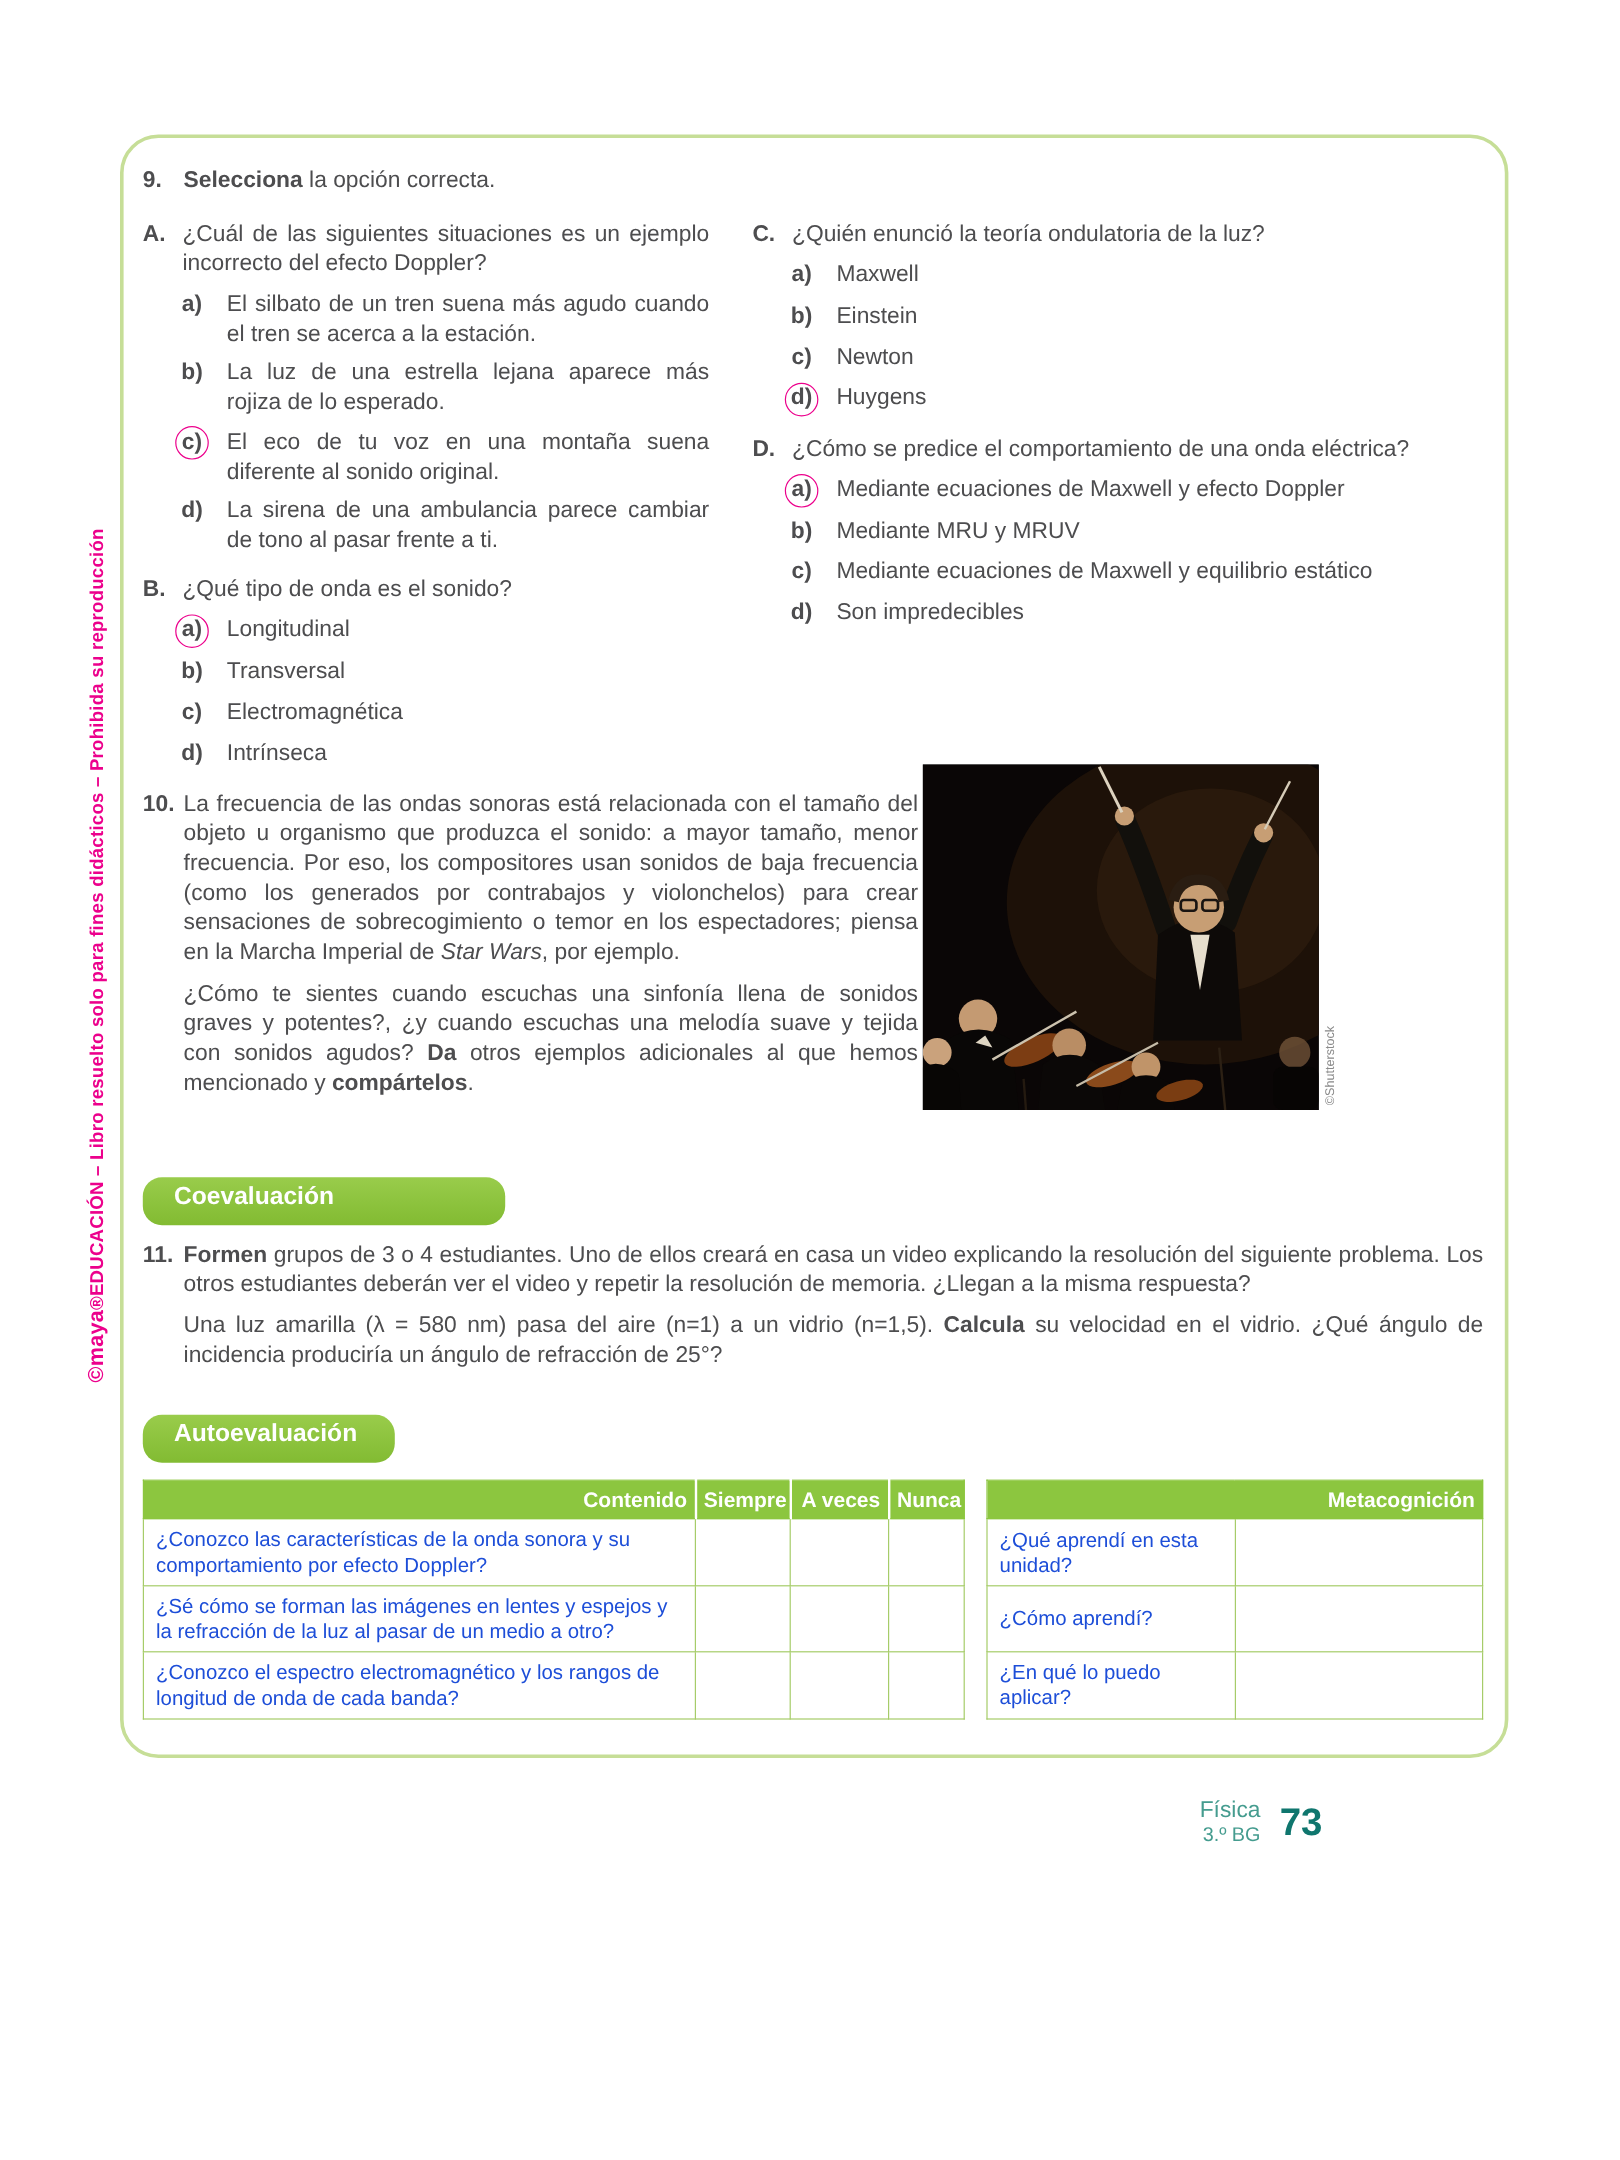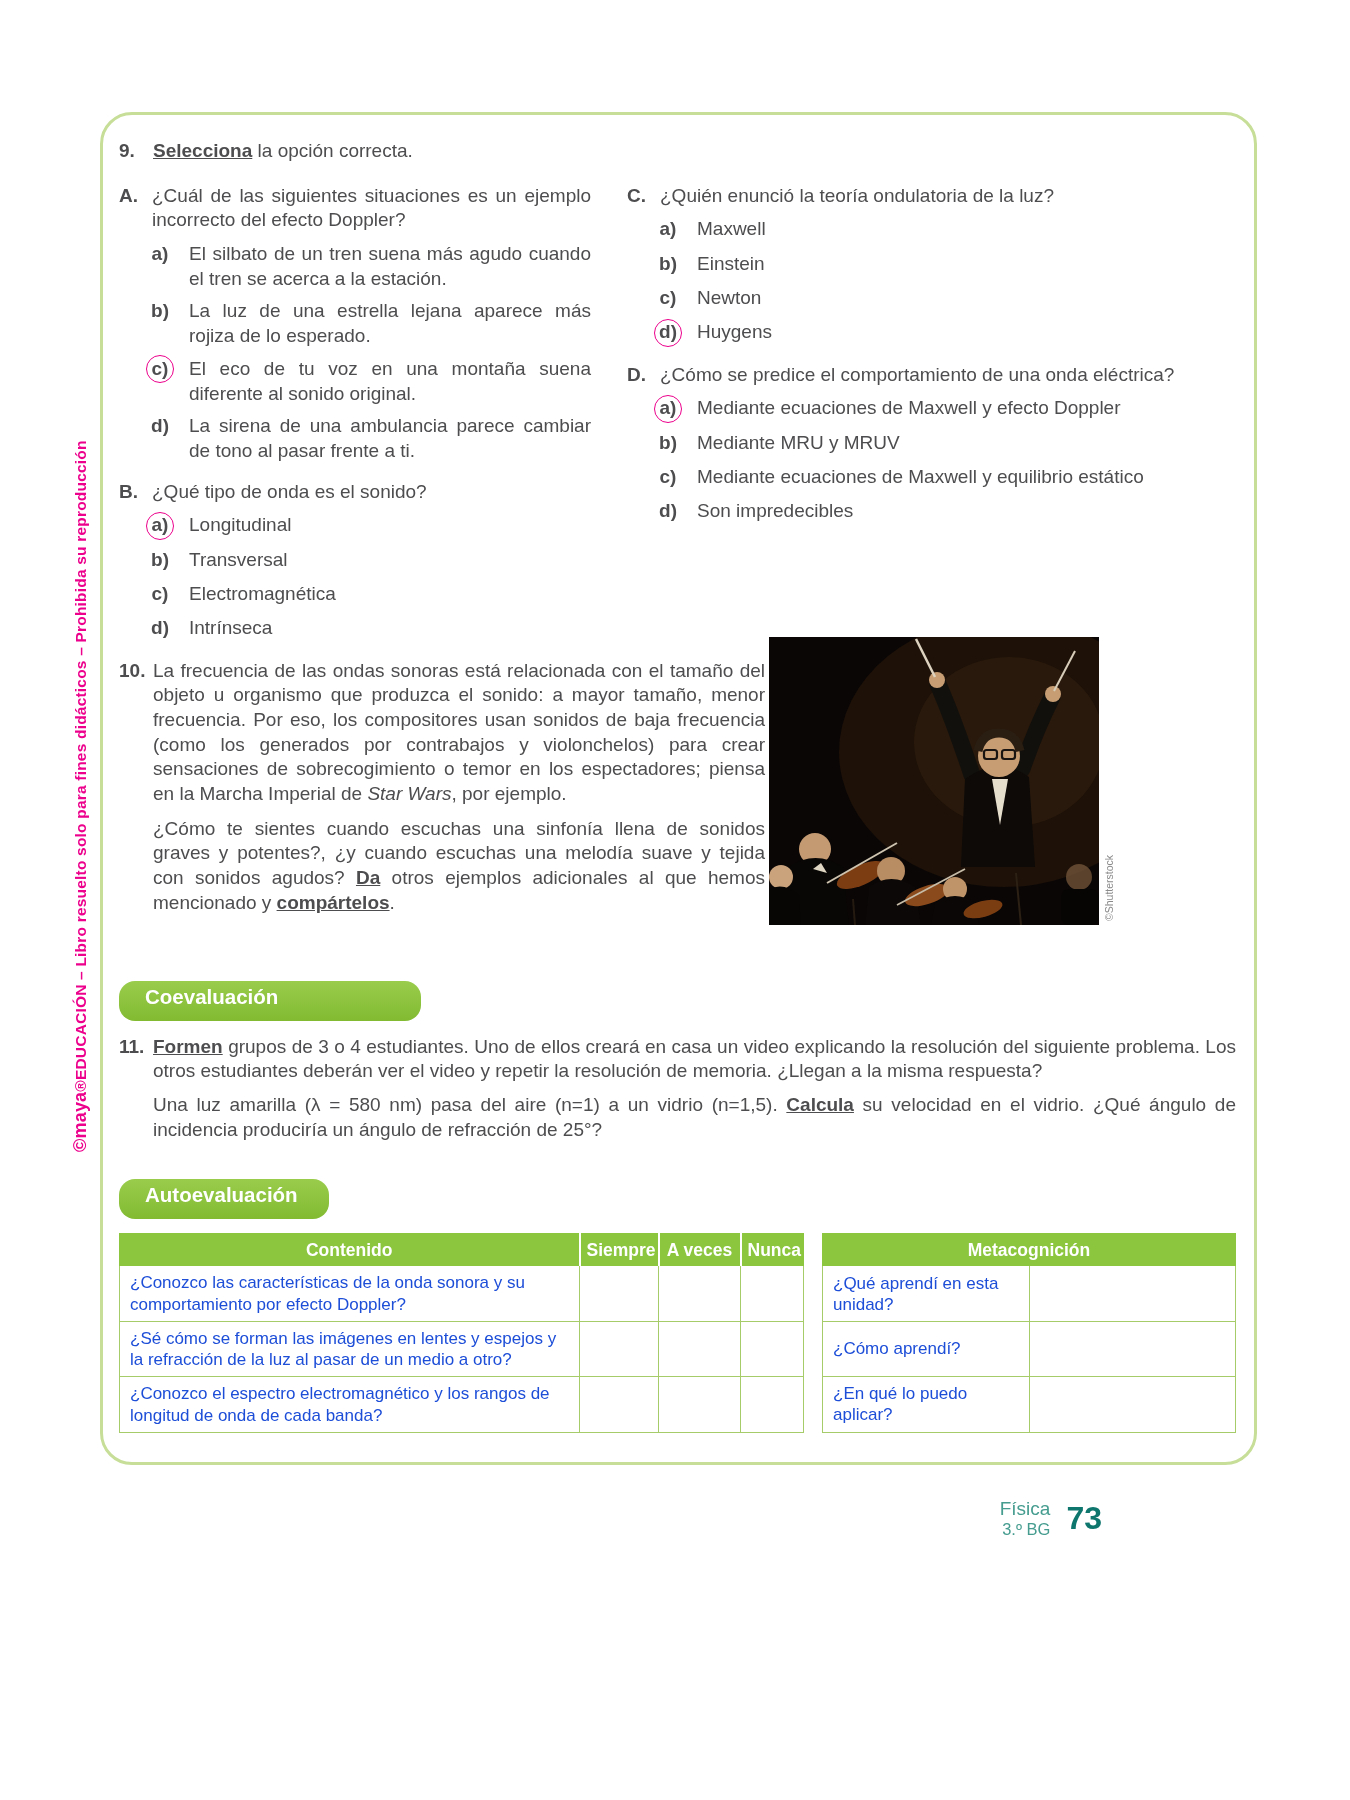--- a/index.html
+++ b/index.html
@@ -1,21 +1,21 @@
 <!DOCTYPE html>
 <html><head>
 <meta charset="utf-8">
 <style>
   * { box-sizing: border-box; }
   html,body { margin:0; padding:0; }
   body {
     width:1350px; height:1800px; position:relative; background:#ffffff;
     font-family:"Liberation Sans", sans-serif; color:#4D4D4F; overflow:hidden;
   }
-  b { font-weight:700;text-decoration:underline; }
+  b { font-weight:700; }
   i { font-style:italic; }
 
   
   .side-credit {
     position:absolute; left:70px; top:1152px;
     transform:rotate(-90deg); transform-origin:0 0;
     width:760px; white-space:nowrap;
     font-size:15.5px; font-weight:700; color:#EC008C; letter-spacing:0.2px;
   }
   .side-brand { font-weight:800; font-size:18px; }
@@ -74,21 +74,21 @@
   .q11 { display:flex; }
   .q11-text { flex:1; text-align:justify; }
   .q11-text p { margin:0 0 9px; }
 
   .tables { display:flex; gap:18px; margin-top:2px; }
   table { border-collapse:collapse; table-layout:fixed; }
   .t-left  { width:684px; }
   .t-right { width:423px; }
   th {
     background:#8CC63F; color:#fff; font-size:17.5px; font-weight:700;
-    height:32px; border:1px solid #8CC63F; padding:0 6px;
+    height:32px; border:1px solid #8CC63F; padding:0 6px;text-align:right;
   }
   .t-left th + th { border-left:2px solid #fff; }
   td {
     border:1px solid #A6CC69; font-size:17px; line-height:1.25;
     padding:6px 10px; height:54px; vertical-align:middle; color:#1d4ed8;
   }
   .t-left  th:nth-child(1){ width:460px; }
   .t-left  th:nth-child(2){ width:79px; }
   .t-left  th:nth-child(3){ width:82px; }
   .t-left  th:nth-child(4){ width:63px; }

